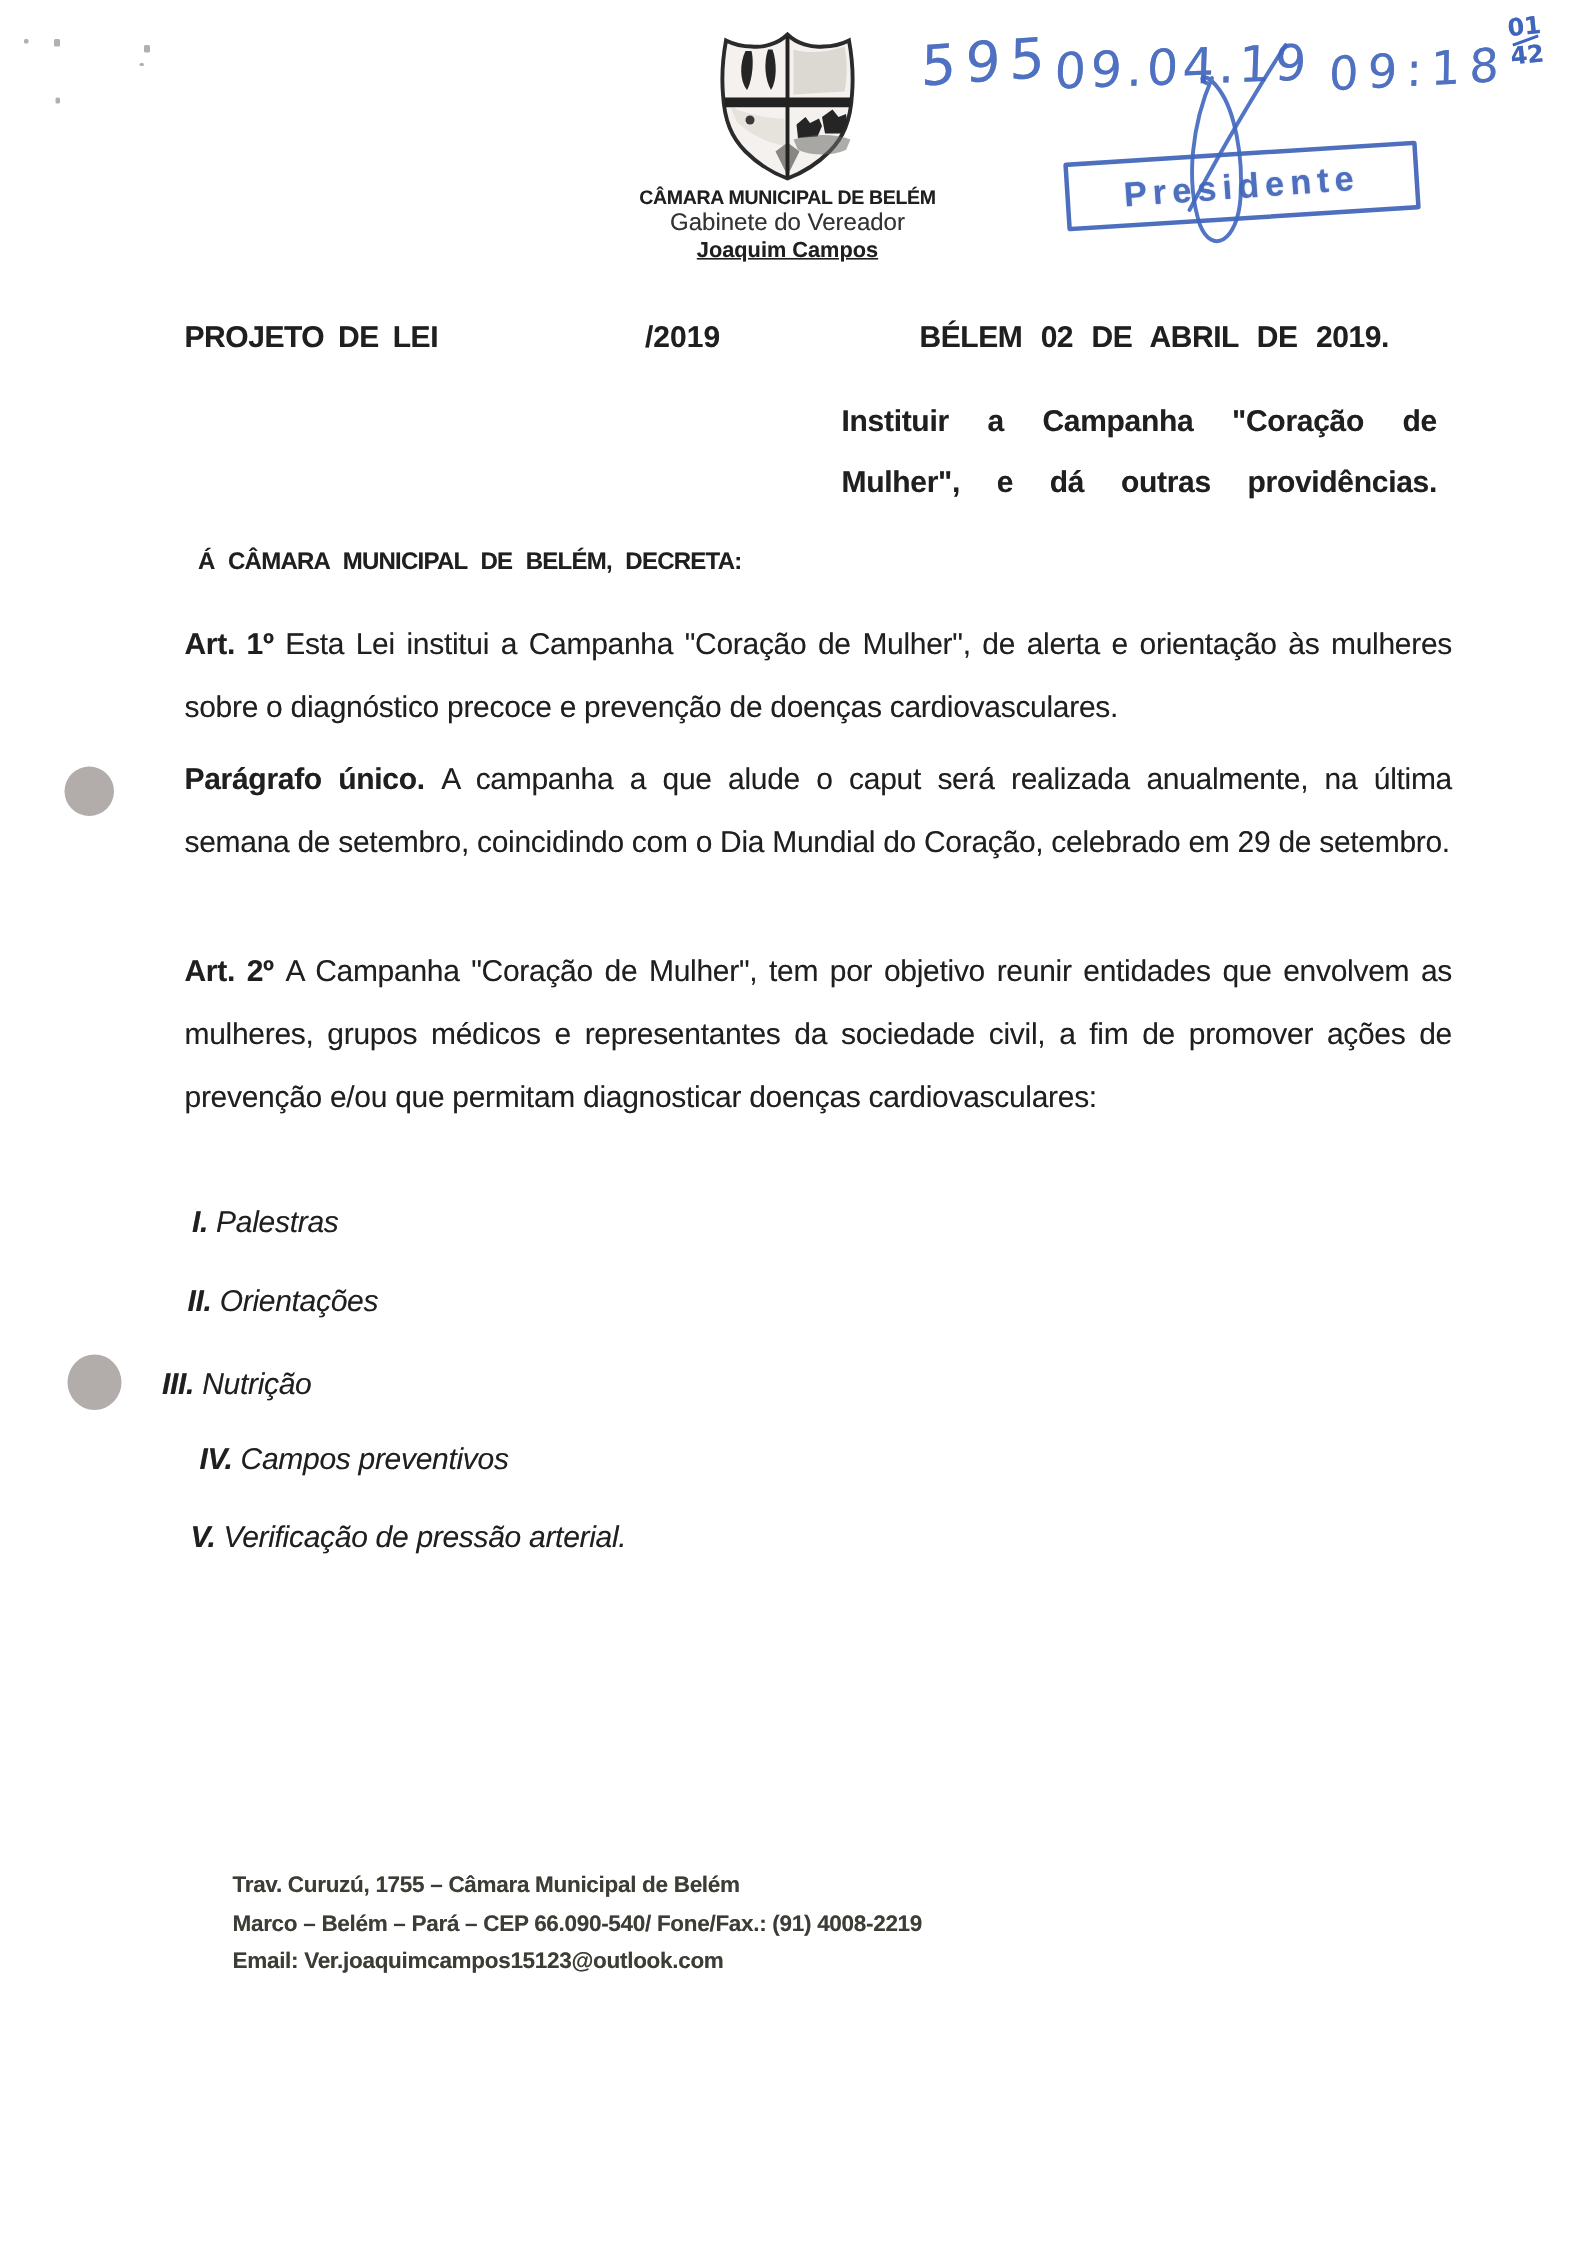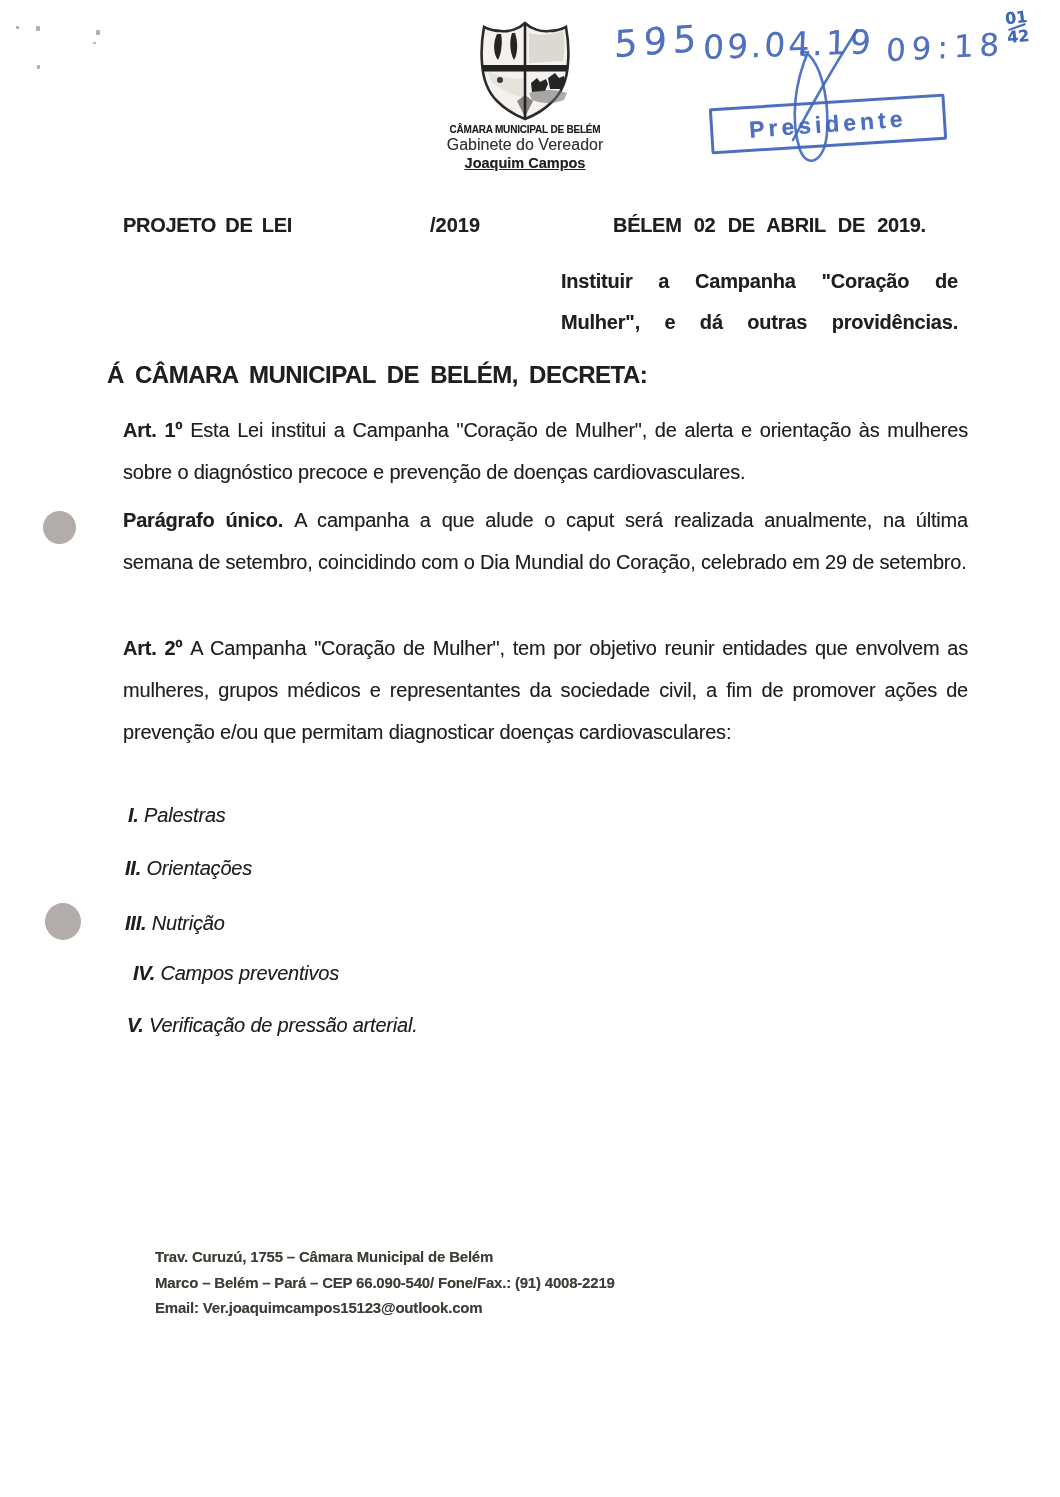--- a/index.html
+++ b/index.html
@@ -8,21 +8,21 @@
     font-family:"Liberation Sans",sans-serif;color:var(--ink,#1f1f1f);
   }
   
   .speck{position:absolute;background:#6f6f6f;border-radius:1px;opacity:.55;}
   .punch{position:absolute;border-radius:50%;background:var(--punch-hole,#b2acaa);}
   .punch-1{left:43px;top:511px;width:33px;height:33px;}
   .punch-2{left:45px;top:903px;width:36px;height:37px;}
   
   .logo{position:absolute;left:395px;top:20px;width:260px;text-align:center;}
   .logo svg{display:block;margin:0 auto;}
-  .org{font-size:10px;font-weight:bold;letter-spacing:-0.2px;margin-top:2px;}
+  .org{font-size:13px;font-weight:bold;letter-spacing:-0.2px;margin-top:2px;}
   .office{font-size:16px;margin-top:1px;color:#33332f;}
   .vereador{font-size:14.5px;font-weight:bold;margin-top:1px;text-decoration:underline;}
   
   .hand{position:absolute;color:var(--handwriting-blue,#3f66bf);opacity:.92;
         font-family:"DejaVu Sans",sans-serif;}
   .hw-num{left:614px;top:20px;font-size:37px;letter-spacing:6px;transform:rotate(-4deg) skewX(-5deg);}
   .hw-date{left:703px;top:25px;font-size:33px;letter-spacing:3px;transform:rotate(-2deg) skewX(-4deg);}
   .hw-time{left:886px;top:29px;font-size:31px;letter-spacing:6px;transform:rotate(-3deg) skewX(-4deg);}
   .pagefrac{position:absolute;left:1006px;top:10px;display:flex;flex-direction:column;align-items:center;
         color:var(--handwriting-blue,#3f66bf);font-size:16px;font-weight:bold;line-height:15px;
@@ -36,32 +36,32 @@
   .overlay{position:absolute;left:0;top:0;pointer-events:none;}
   .sig{fill:none;stroke:var(--handwriting-blue,#3f66bf);stroke-width:2.6;stroke-linecap:round;opacity:.9;}
   
   .titlerow{position:absolute;left:0;top:204px;width:1060px;height:42px;line-height:42px;
         font-weight:bold;font-size:20px;}
   .t-left{position:absolute;left:123px;word-spacing:4px;letter-spacing:-0.3px;}
   .t-num{position:absolute;left:430px;}
   .t-date{position:absolute;left:613px;word-spacing:7px;letter-spacing:-0.3px;}
   .ementa{position:absolute;left:561px;top:261px;width:397px;font-weight:bold;font-size:20px;
         line-height:41px;text-align:justify;text-align-last:justify;letter-spacing:-0.2px;}
-  .decreta{position:absolute;left:107px;top:354px;font-weight:bold;font-size:24px;line-height:42px;
+  .decreta{position:absolute;left:132px;top:354px;font-weight:bold;font-size:16px;line-height:42px;
         word-spacing:5px;letter-spacing:-0.5px;}
   .par{position:absolute;left:123px;width:845px;margin:0;font-size:20px;line-height:42px;
         text-align:justify;letter-spacing:-0.2px;}
   .par b::after,.item b::after{content:" ";}
   .p-art1{top:409px;}
   .p-unico{top:499px;}
   .p-art2{top:627px;}
   .item{position:absolute;font-size:20px;line-height:42px;letter-spacing:-0.2px;font-style:italic;}
   .i-1{left:128px;top:794px;}
   .i-2{left:125px;top:847px;}
-  .i-3{left:125px;top:902px;text-align:right;}
+  .i-3{left:108px;top:902px;text-align:right;}
   .i-4{left:133px;top:952px;}
   .i-5{left:127px;top:1004px;}
   
   .footer{position:absolute;left:155px;top:1244px;width:600px;text-align:left;
         color:var(--footer-ink,#3d3d35);font-weight:bold;font-size:15px;line-height:25.5px;
         letter-spacing:-0.2px;}
   
   .page{text-shadow:0 0 .4px rgba(30,30,30,.4);}
 </style>
 </head>

